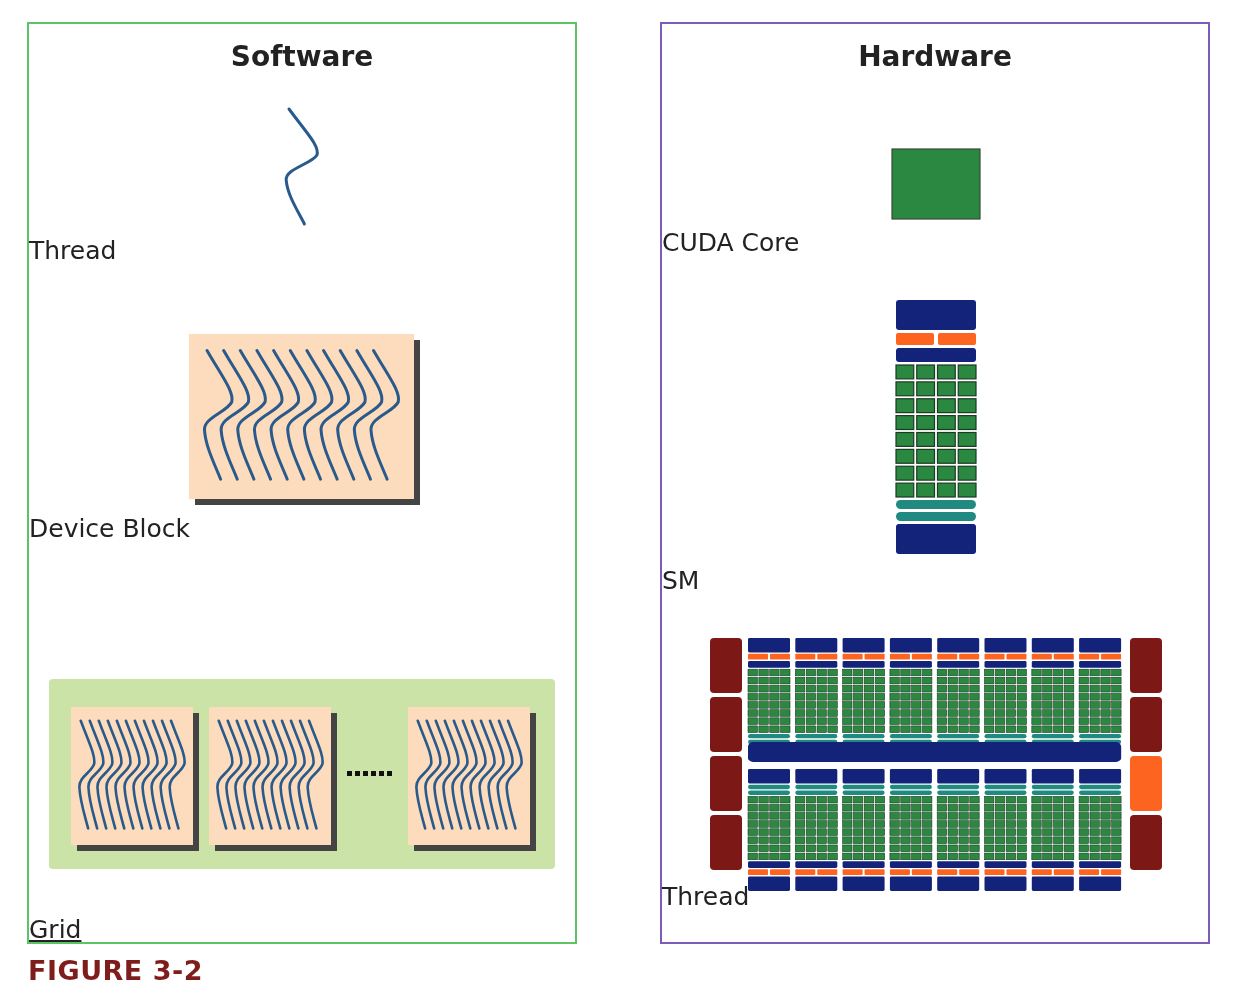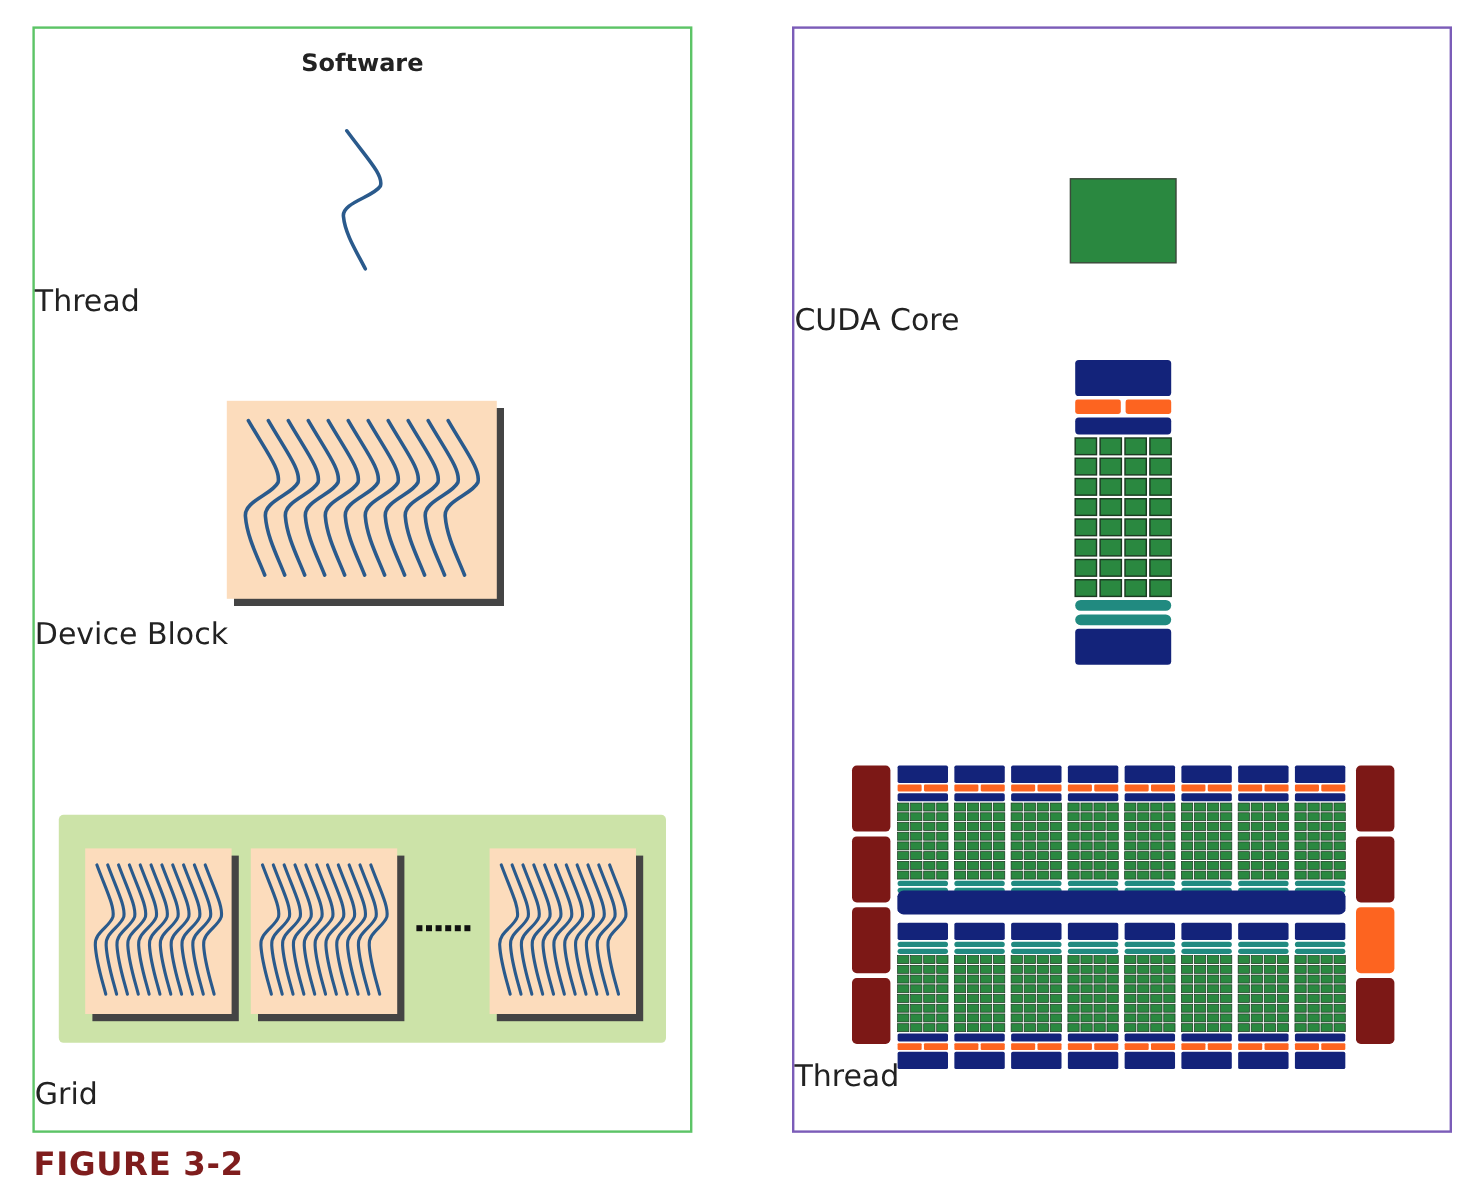--- a/index.html
+++ b/index.html
@@ -1,20 +1,20 @@
 <!DOCTYPE html>
 <html><head>
 <meta charset="utf-8">
 <style>
   html, body { margin:0; padding:0; background:#ffffff; }
   body { width:1234px; height:1001px; position:relative; overflow:hidden; font-family:"DejaVu Sans", sans-serif; color:#1a1a1a; }
   .panel { position:absolute; box-sizing:border-box; background:#fff; }
   #sw-panel { left:27px; top:22px; width:550px; height:922px; border:2px solid #5cc466; }
   #hw-panel { left:660px; top:22px; width:550px; height:922px; border:2px solid #7b5cb8; }
-  .ptitle { position:absolute; left:0; right:0; top:16px; text-align:center; font-weight:bold; font-size:20px; color:#222; }
+  .ptitle { position:absolute; left:0; right:0; top:16px; text-align:center; font-weight:bold; font-size:28px; color:#222; }
   .lbl { position:absolute; left:0; right:0; text-align:left; font-size:25px; color:#222; }
   svg { position:absolute; overflow:visible; }
   #fig-caption { position:absolute; left:28px; top:955px; font-size:27px; font-weight:bold; color:#7f1d1d; letter-spacing:0.5px; }
 </style>
 </head>
 <body>
 
 <div id="sw-panel" class="panel">
   <div class="ptitle">Software</div>
 
@@ -89,29 +89,30 @@
         <path d="M450.012,41.8 C458.064,63.328 464.774,76.2448 463.432,84.856 C460.748,93.46719999999999 447.999,97.77279999999999 448.67,108.5368 C449.341,122.53 454.038,136.5232 457.39300000000003,149.44" fill="none" stroke="#2a5a8c" stroke-width="2.6" stroke-linecap="round"></path>
         <path d="M459.03999999999996,41.8 C467.092,63.328 473.80199999999996,76.2448 472.46,84.856 C469.77599999999995,93.46719999999999 457.027,97.77279999999999 457.698,108.5368 C458.36899999999997,122.53 463.066,136.5232 466.42099999999994,149.44" fill="none" stroke="#2a5a8c" stroke-width="2.6" stroke-linecap="round"></path>
       </g>
       <rect x="298" y="92" width="5" height="5" fill="#111"></rect>
       <rect x="306" y="92" width="5" height="5" fill="#111"></rect>
       <rect x="314" y="92" width="5" height="5" fill="#111"></rect>
       <rect x="322" y="92" width="5" height="5" fill="#111"></rect>
       <rect x="330" y="92" width="5" height="5" fill="#111"></rect>
       <rect x="338" y="92" width="5" height="5" fill="#111"></rect>
     </svg>
-  <div class="lbl" style="top:873px;">Grid</div>
+  <div class="lbl" style="top:891px;text-decoration:underline;">Grid</div>
 </div>
 
 <div id="hw-panel" class="panel">
+  <div class="ptitle">Hardware</div>
 
   <svg id="core-svg" style="left:229px;top:124px;" width="92" height="74">
       <rect x="1" y="1" width="88" height="70" fill="#2a8840" stroke="#3a4a3a" stroke-width="1.2"></rect>
     </svg>
-  <div class="lbl" style="top:204px;margin-top:24px;">CUDA Core</div>
+  <div class="lbl" style="top:204px;">CUDA Core</div>
 
   <svg id="sm-svg" style="left:233px;top:276px;" width="82" height="260">
       <g>
         <rect x="1" y="0" width="80" height="30" rx="3" fill="#13237a"></rect>
         <rect x="1" y="33" width="38" height="12" rx="2" fill="#fd6420"></rect>
         <rect x="43" y="33" width="38" height="12" rx="2" fill="#fd6420"></rect>
         <rect x="1" y="48" width="80" height="14" rx="3" fill="#13237a"></rect>
         <rect x="1" y="65" width="17.75" height="13.875" fill="#2a8840" stroke="#1c3a22" stroke-width="1.2"></rect>
         <rect x="21.75" y="65" width="17.75" height="13.875" fill="#2a8840" stroke="#1c3a22" stroke-width="1.2"></rect>
         <rect x="42.5" y="65" width="17.75" height="13.875" fill="#2a8840" stroke="#1c3a22" stroke-width="1.2"></rect>
@@ -142,20 +143,21 @@
         <rect x="63.25" y="166.25" width="17.75" height="13.875" fill="#2a8840" stroke="#1c3a22" stroke-width="1.2"></rect>
         <rect x="1" y="183.125" width="17.75" height="13.875" fill="#2a8840" stroke="#1c3a22" stroke-width="1.2"></rect>
         <rect x="21.75" y="183.125" width="17.75" height="13.875" fill="#2a8840" stroke="#1c3a22" stroke-width="1.2"></rect>
         <rect x="42.5" y="183.125" width="17.75" height="13.875" fill="#2a8840" stroke="#1c3a22" stroke-width="1.2"></rect>
         <rect x="63.25" y="183.125" width="17.75" height="13.875" fill="#2a8840" stroke="#1c3a22" stroke-width="1.2"></rect>
         <rect x="1" y="200" width="80" height="9" rx="4.5" fill="#218a80"></rect>
         <rect x="1" y="212" width="80" height="9" rx="4.5" fill="#218a80"></rect>
         <rect x="1" y="224" width="80" height="30" rx="3" fill="#13237a"></rect>
       </g>
     </svg>
+  <div class="lbl" style="top:542px;">SM</div>
 
   <svg id="device-svg" style="left:48px;top:612px;" width="454" height="236">
       <rect x="0" y="2" width="32" height="55" rx="4" fill="#7c1816"></rect>
       <rect x="420" y="2" width="32" height="55" rx="4" fill="#7c1816"></rect>
       <rect x="0" y="61" width="32" height="55" rx="4" fill="#7c1816"></rect>
       <rect x="420" y="61" width="32" height="55" rx="4" fill="#7c1816"></rect>
       <rect x="0" y="120" width="32" height="55" rx="4" fill="#7c1816"></rect>
       <rect x="420" y="120" width="32" height="55" rx="4" fill="#fd6420"></rect>
       <rect x="0" y="179" width="32" height="55" rx="4" fill="#7c1816"></rect>
       <rect x="420" y="179" width="32" height="55" rx="4" fill="#7c1816"></rect>

